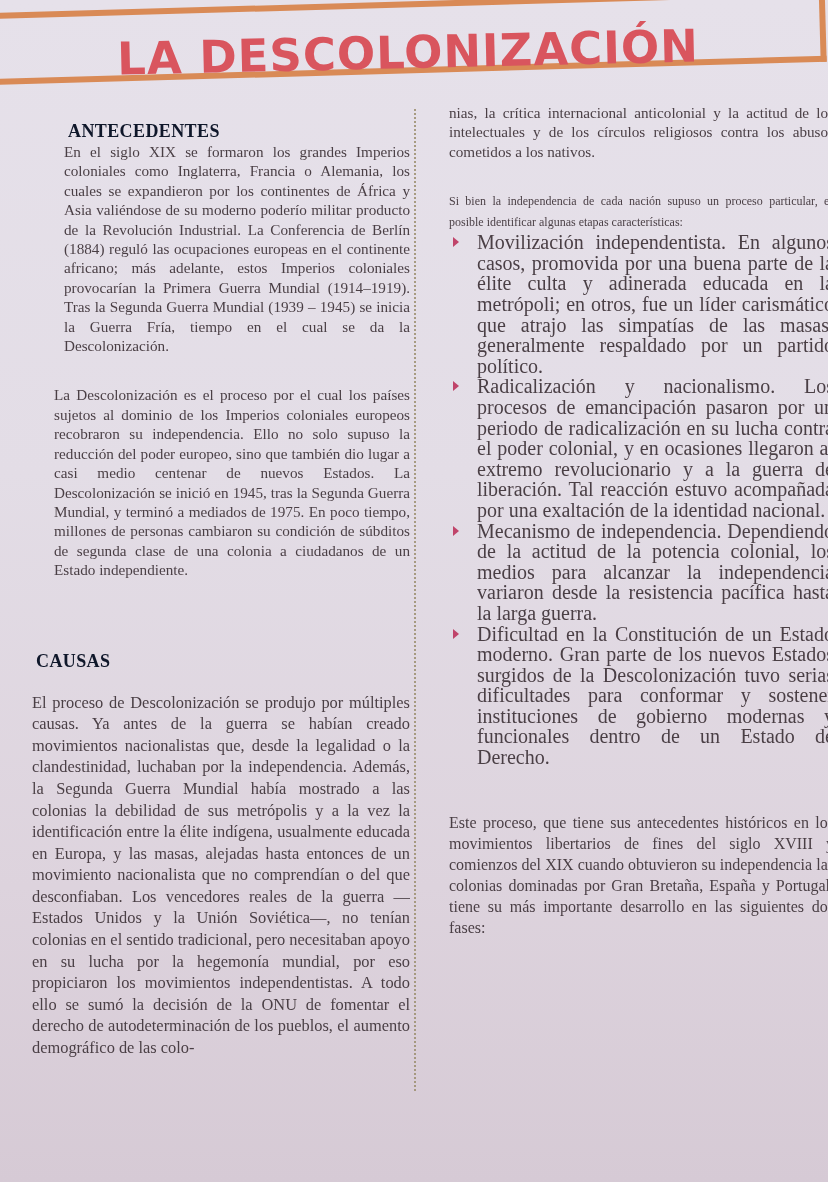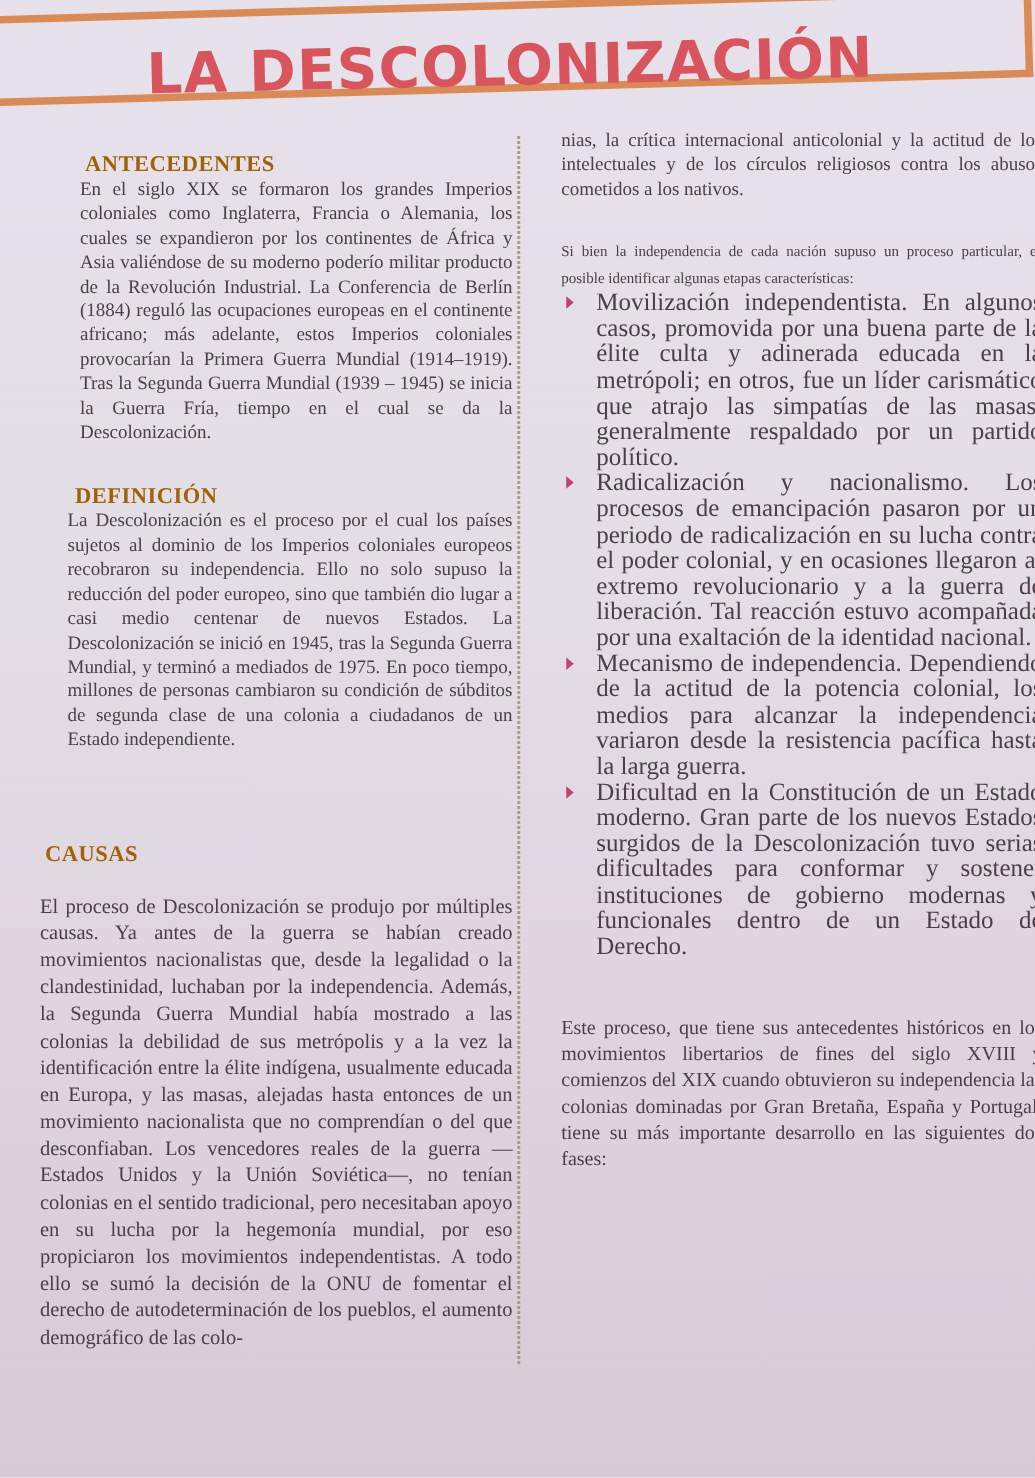--- a/index.html
+++ b/index.html
@@ -63,21 +63,21 @@
       width: 4px;
       height: 985px;
       background-image: radial-gradient(circle, #9c8f6f 1.1px, transparent 1.3px);
       background-size: 4px 4px;
       background-repeat: repeat-y;
       opacity: 0.85;
     }
     .heading {
       font-size: 18px;
       font-weight: bold;
-      color: #a16207;
+      color: #0f172a;
       letter-spacing: 0.4px;
       margin: 0;
       line-height: 22px;
     }
     p {
       margin: 0;
       text-align: justify;
     }
     .indent-block p {
       padding-left: 28px;
@@ -115,21 +115,20 @@
 
 <div class="divider"></div>
 
 <div class="col col-left">
   <div class="section indent-block">
     <h2 class="heading" style="padding-left:48px;">ANTECEDENTES</h2>
     <p style="padding-left:44px;">En el siglo XIX se formaron los grandes Imperios coloniales como Inglaterra, Francia o Alemania, los cuales se expandieron por los continentes de África y Asia valiéndose de su moderno poderío militar producto de la Revolución Industrial. La Conferencia de Berlín (1884) reguló las ocupaciones europeas en el continente africano; más adelante, estos Imperios coloniales provocarían la Primera Guerra Mundial (1914–1919). Tras la Segunda Guerra Mundial (1939 – 1945) se inicia la Guerra Fría, tiempo en el cual se da la Descolonización.</p>
   </div>
   <div class="gap-12"></div>
   <div class="section">
-    <h2 class="heading" style="padding-left:40px;">DEFINICIÓN</h2>
     <p style="padding-left:34px;">La Descolonización es el proceso por el cual los países sujetos al dominio de los Imperios coloniales europeos recobraron su independencia. Ello no solo supuso la reducción del poder europeo, sino que también dio lugar a casi medio centenar de nuevos Estados. La Descolonización se inició en 1945, tras la Segunda Guerra Mundial, y terminó a mediados de 1975. En poco tiempo, millones de personas cambiaron su condición de súbditos de segunda clase de una colonia a ciudadanos de un Estado independiente.</p>
   </div>
   <div class="gap-12"></div>
   <div class="section">
     <h2 class="heading" style="padding-left:16px; margin-bottom:20px;margin-top:40px;">CAUSAS</h2>
     <p style="padding-left:12px; font-size:16.4px; line-height:21.6px;">El proceso de Descolonización se produjo por múltiples causas. Ya antes de la guerra se habían creado movimientos nacionalistas que, desde la legalidad o la clandestinidad, luchaban por la independencia. Además, la Segunda Guerra Mundial había mostrado a las colonias la debilidad de sus metrópolis y a la vez la identificación entre la élite indígena, usualmente educada en Europa, y las masas, alejadas hasta entonces de un movimiento nacionalista que no comprendían o del que desconfiaban. Los vencedores reales de la guerra —Estados Unidos y la Unión Soviética—, no tenían colonias en el sentido tradicional, pero necesitaban apoyo en su lucha por la hegemonía mundial, por eso propiciaron los movimientos independentistas. A todo ello se sumó la decisión de la ONU de fomentar el derecho de autodeterminación de los pueblos, el aumento demográfico de las colo-</p>
   </div>
 </div>
 
 <div class="col col-right">

